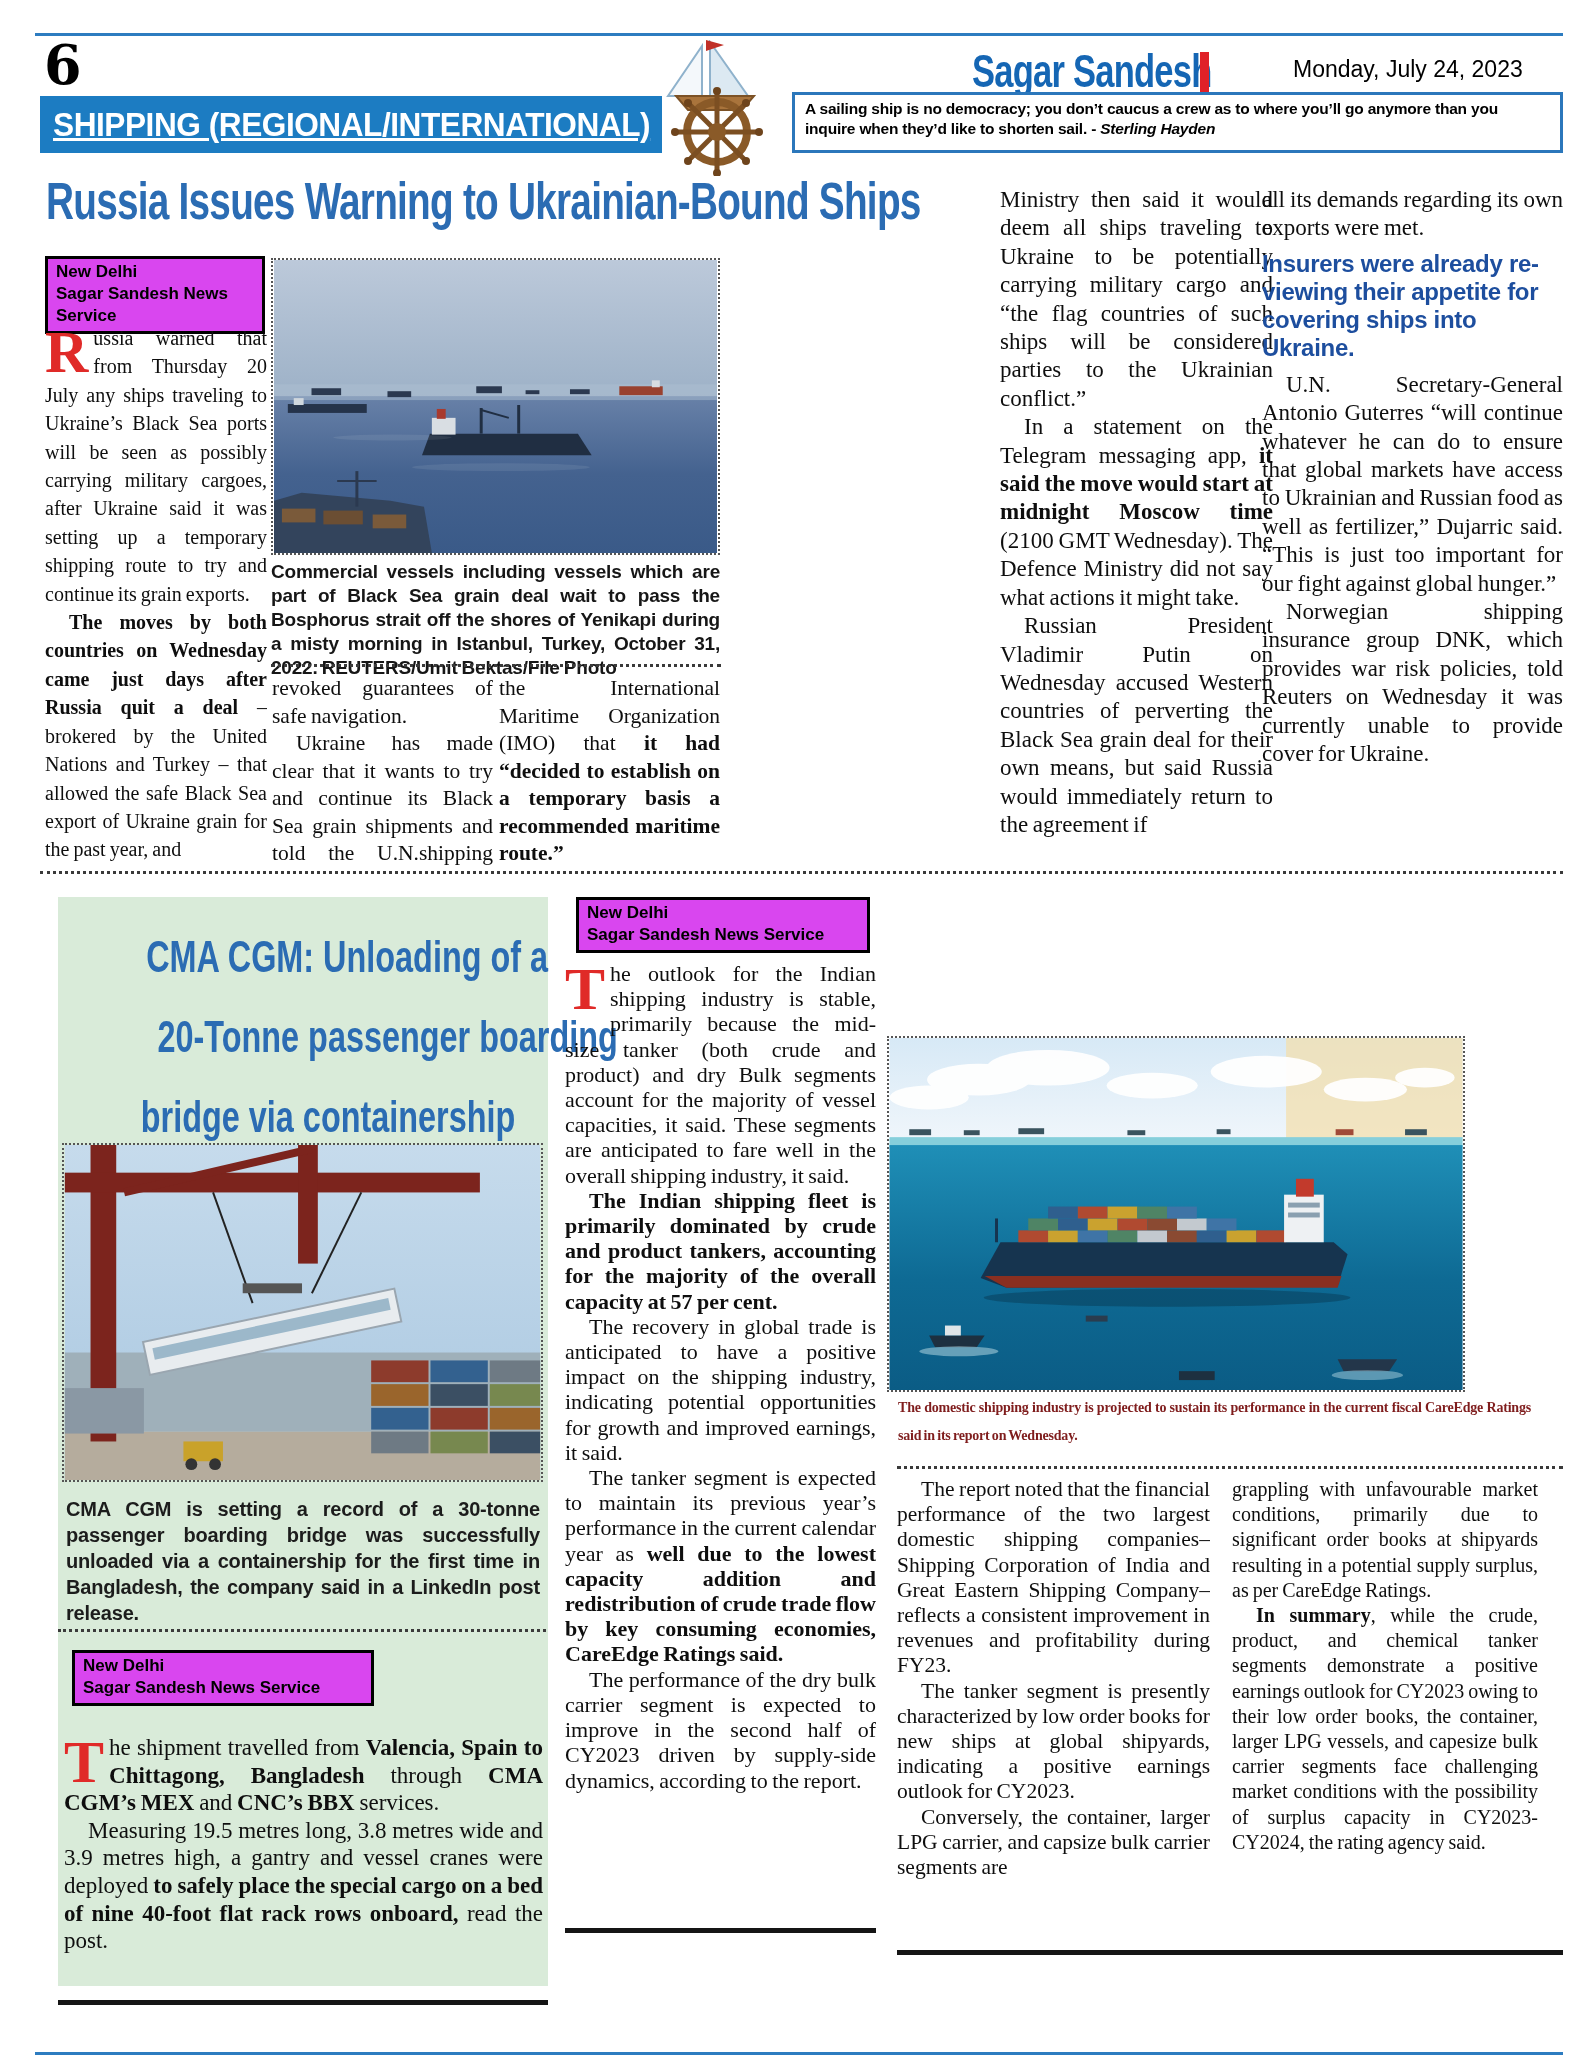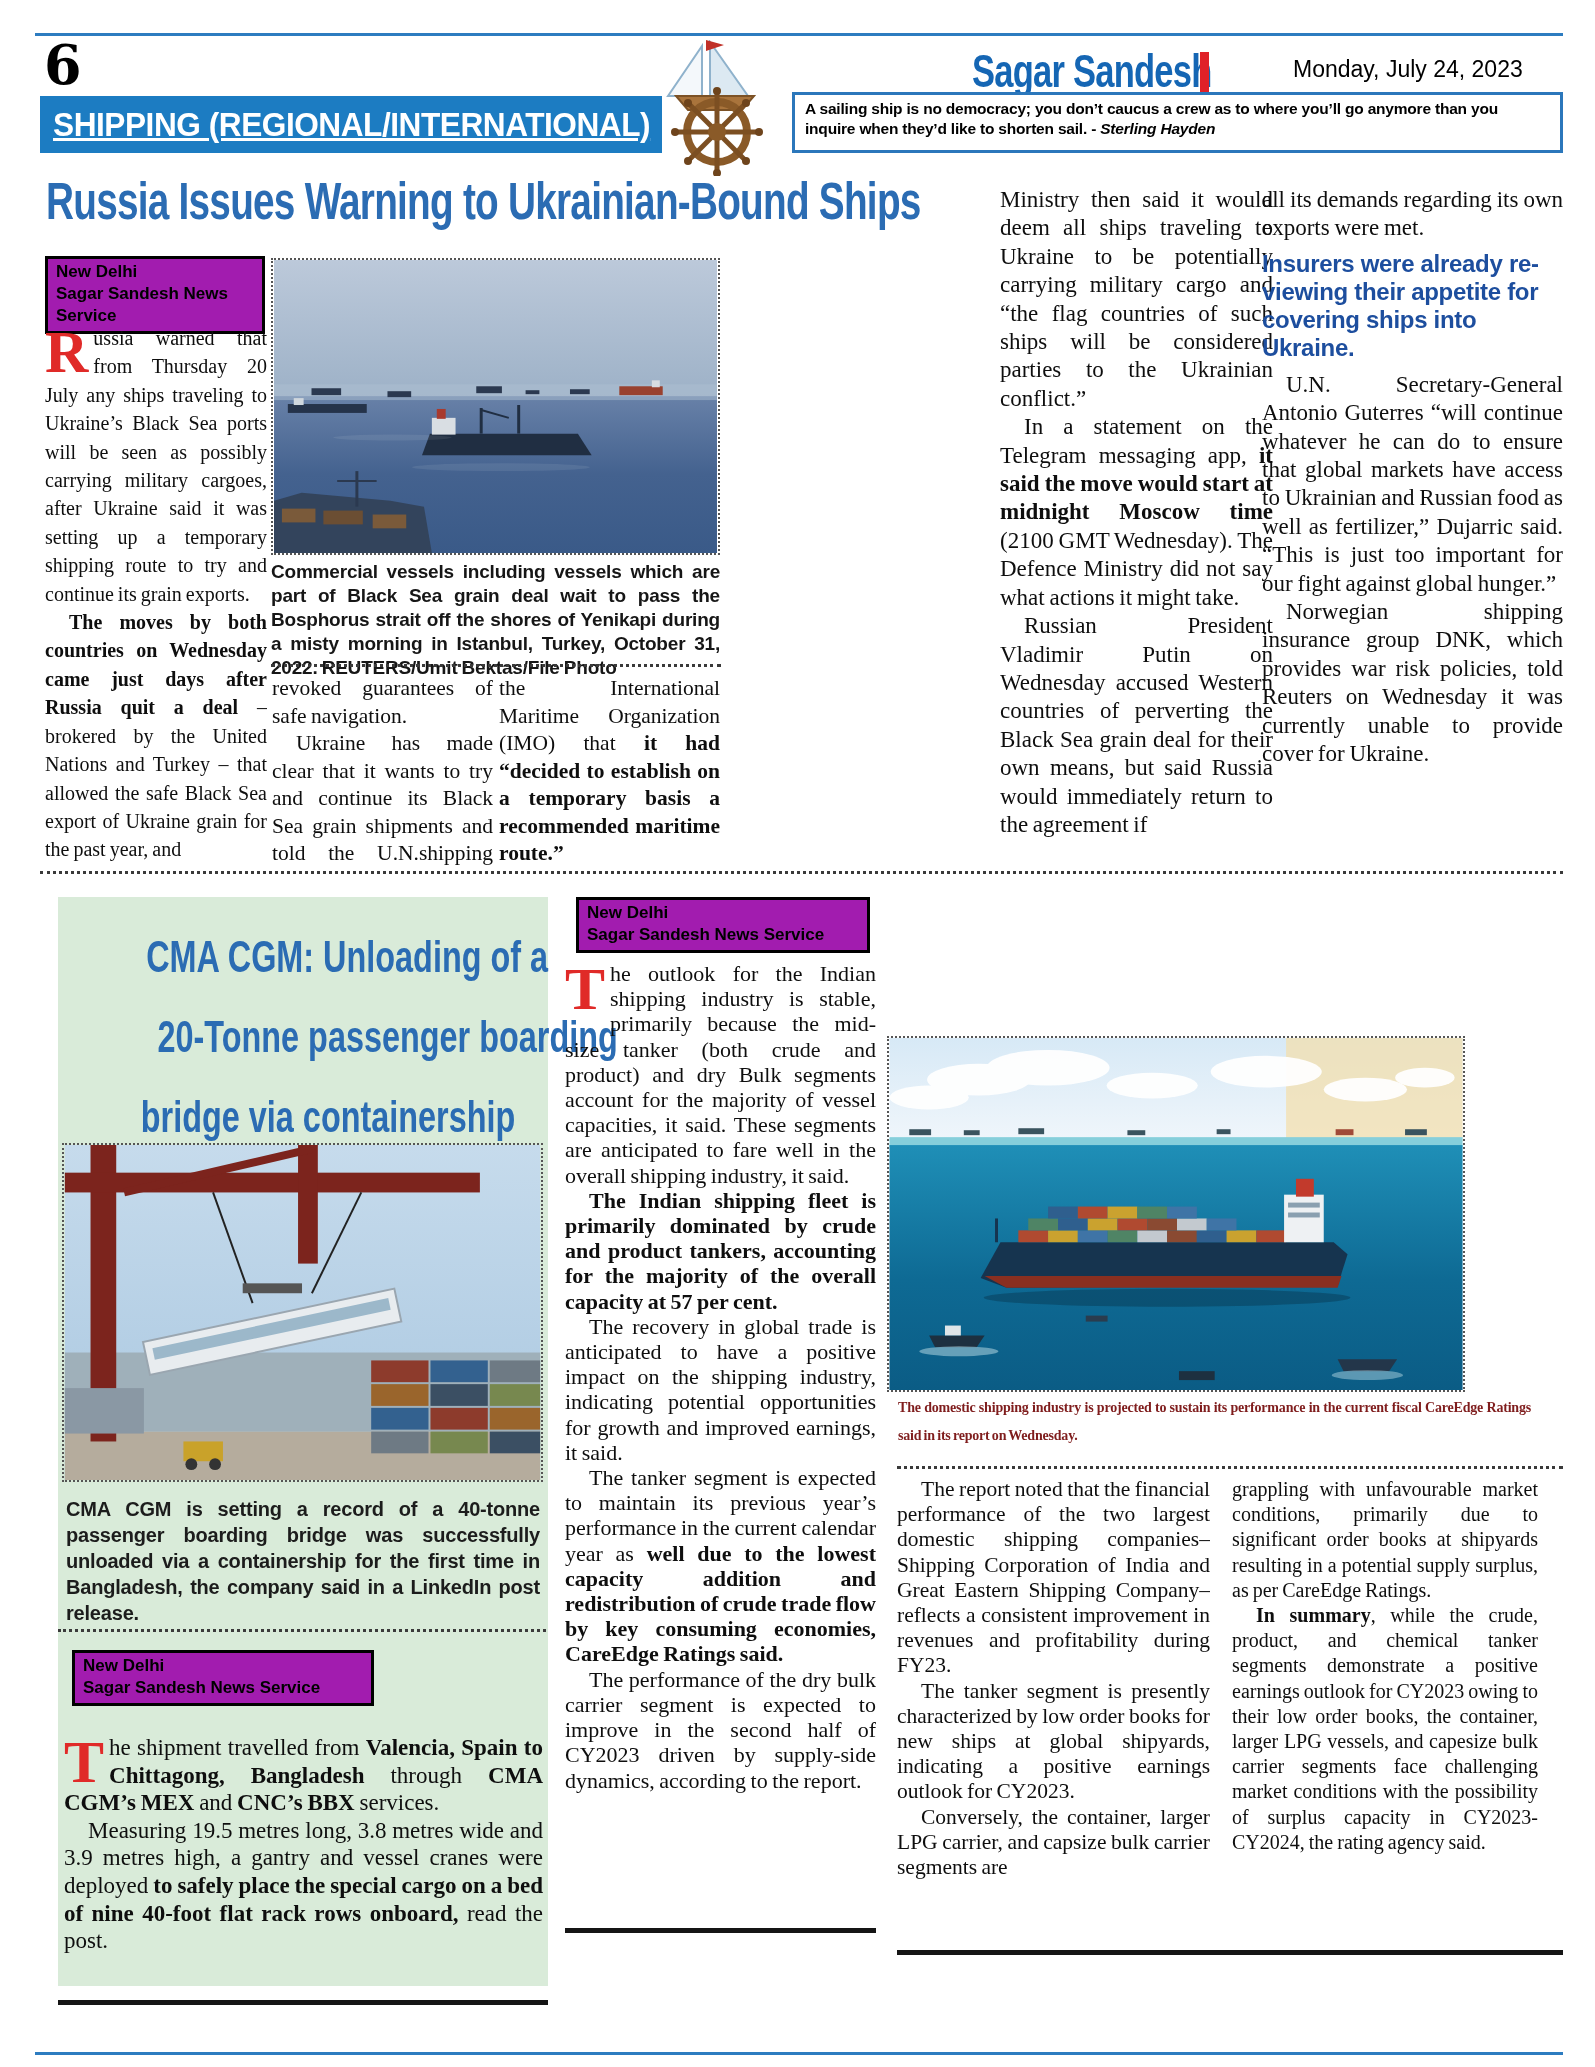--- a/index.html
+++ b/index.html
@@ -34,21 +34,21 @@
   #a1hl span{display:inline-block;transform:scaleX(.76);transform-origin:0 50%;white-space:nowrap;
       font-size:51px;letter-spacing:-1px;}
   #a2hl{left:58px;top:912px;width:490px;text-align:center;}
   #a2hl p{margin:10px;height:70px;line-height:70px;}
   #a2hl span{display:inline-block;transform:scaleX(.72);transform-origin:50% 50%;white-space:nowrap;font-size:45px;}
   #a4hl{left:885px;top:884px;width:580px;text-align:center;}
   #a4hl p{margin:0;height:77px;line-height:77px;}
   #a4hl span{display:inline-block;transform:scaleX(.60);transform-origin:50% 50%;white-space:nowrap;font-size:50px;}
 
   
-  .datebox{position:absolute;border:3px solid #000;background:#a21caf;padding:2px 8px 4px 8px;
+  .datebox{position:absolute;border:3px solid #000;background:#d946ef;padding:2px 8px 4px 8px;
       font-family:"Liberation Sans",sans-serif;font-weight:bold;font-size:17px;line-height:22px;color:#000;}
   #db1{left:45px;top:256px;width:198px;}
   #db2{left:72px;top:1650px;width:280px;}
   #db3{left:576px;top:897px;width:272px;}
 
   
   .col{position:absolute;font-family:"Liberation Serif",serif;color:#0e0e0e;word-spacing:-1px;overflow:hidden;}
   .col p{margin:0;text-align:justify;}
   .col p.ind{text-indent:24px;}
   .b{font-weight:bold;}
@@ -266,21 +266,21 @@
         <rect x="310" y="290" width="58" height="22" fill="#6e7a84"></rect>
           <rect x="370" y="290" width="58" height="22" fill="#77884f"></rect>
           <rect x="430" y="290" width="51" height="22" fill="#3b4f63"></rect>
       </g>
       <rect x="0" y="246" width="80" height="46" fill="#8a98a4"></rect>
       <rect x="120" y="300" width="40" height="20" fill="#c9a22a"></rect>
       <circle cx="128" cy="323" r="6" fill="#333"></circle>
         <circle cx="152" cy="323" r="6" fill="#333"></circle>
     </svg>
   </div>
-  <div id="cap2" class="caption">CMA CGM is setting a record of a 40-tonne passenger boarding bridge was successfully unloaded via a containership for the first time in Bangladesh, the company said in a LinkedIn post release.</div>
+  <div id="cap2" class="caption">CMA CGM is setting a record of a 30-tonne passenger boarding bridge was successfully unloaded via a containership for the first time in Bangladesh, the company said in a LinkedIn post release.</div>
   <div id="sep2" class="dotsep"></div>
 
   <div id="db2" class="datebox">
     <div>New Delhi</div>
     <div>Sagar Sandesh News Service</div>
   </div>
   <div id="a2body" class="col">
       <p><span class="dc">T</span><span>he shipment travelled from </span><span class="b">Valencia, Spain to Chittagong, Bangladesh</span><span> through </span><span class="b">CMA CGM’s MEX</span><span> and </span><span class="b">CNC’s BBX</span><span> services.</span></p>
       <p class="ind"><span>Measuring 19.5 metres long, 3.8 metres wide and 3.9 metres high, a gantry and vessel cranes were deployed </span><span class="b">to safely place the special cargo on a bed of nine 40-foot flat rack rows onboard,</span><span> read the post.</span></p>
     </div>

